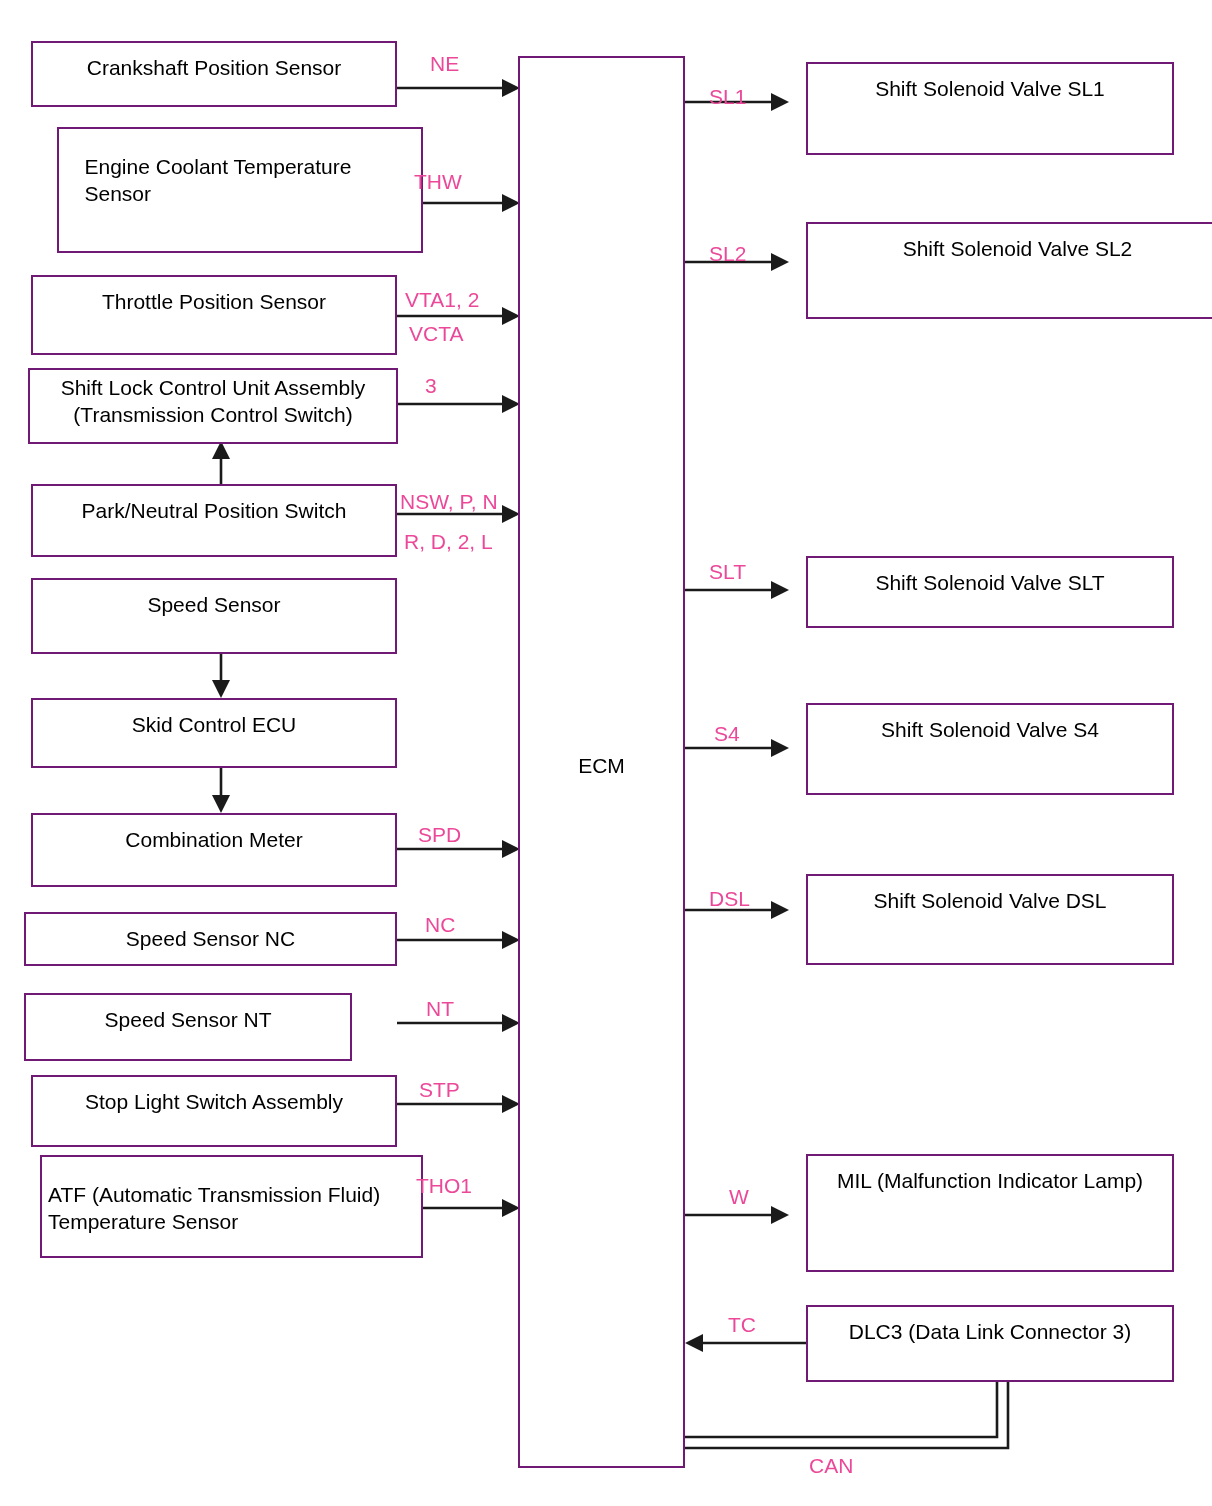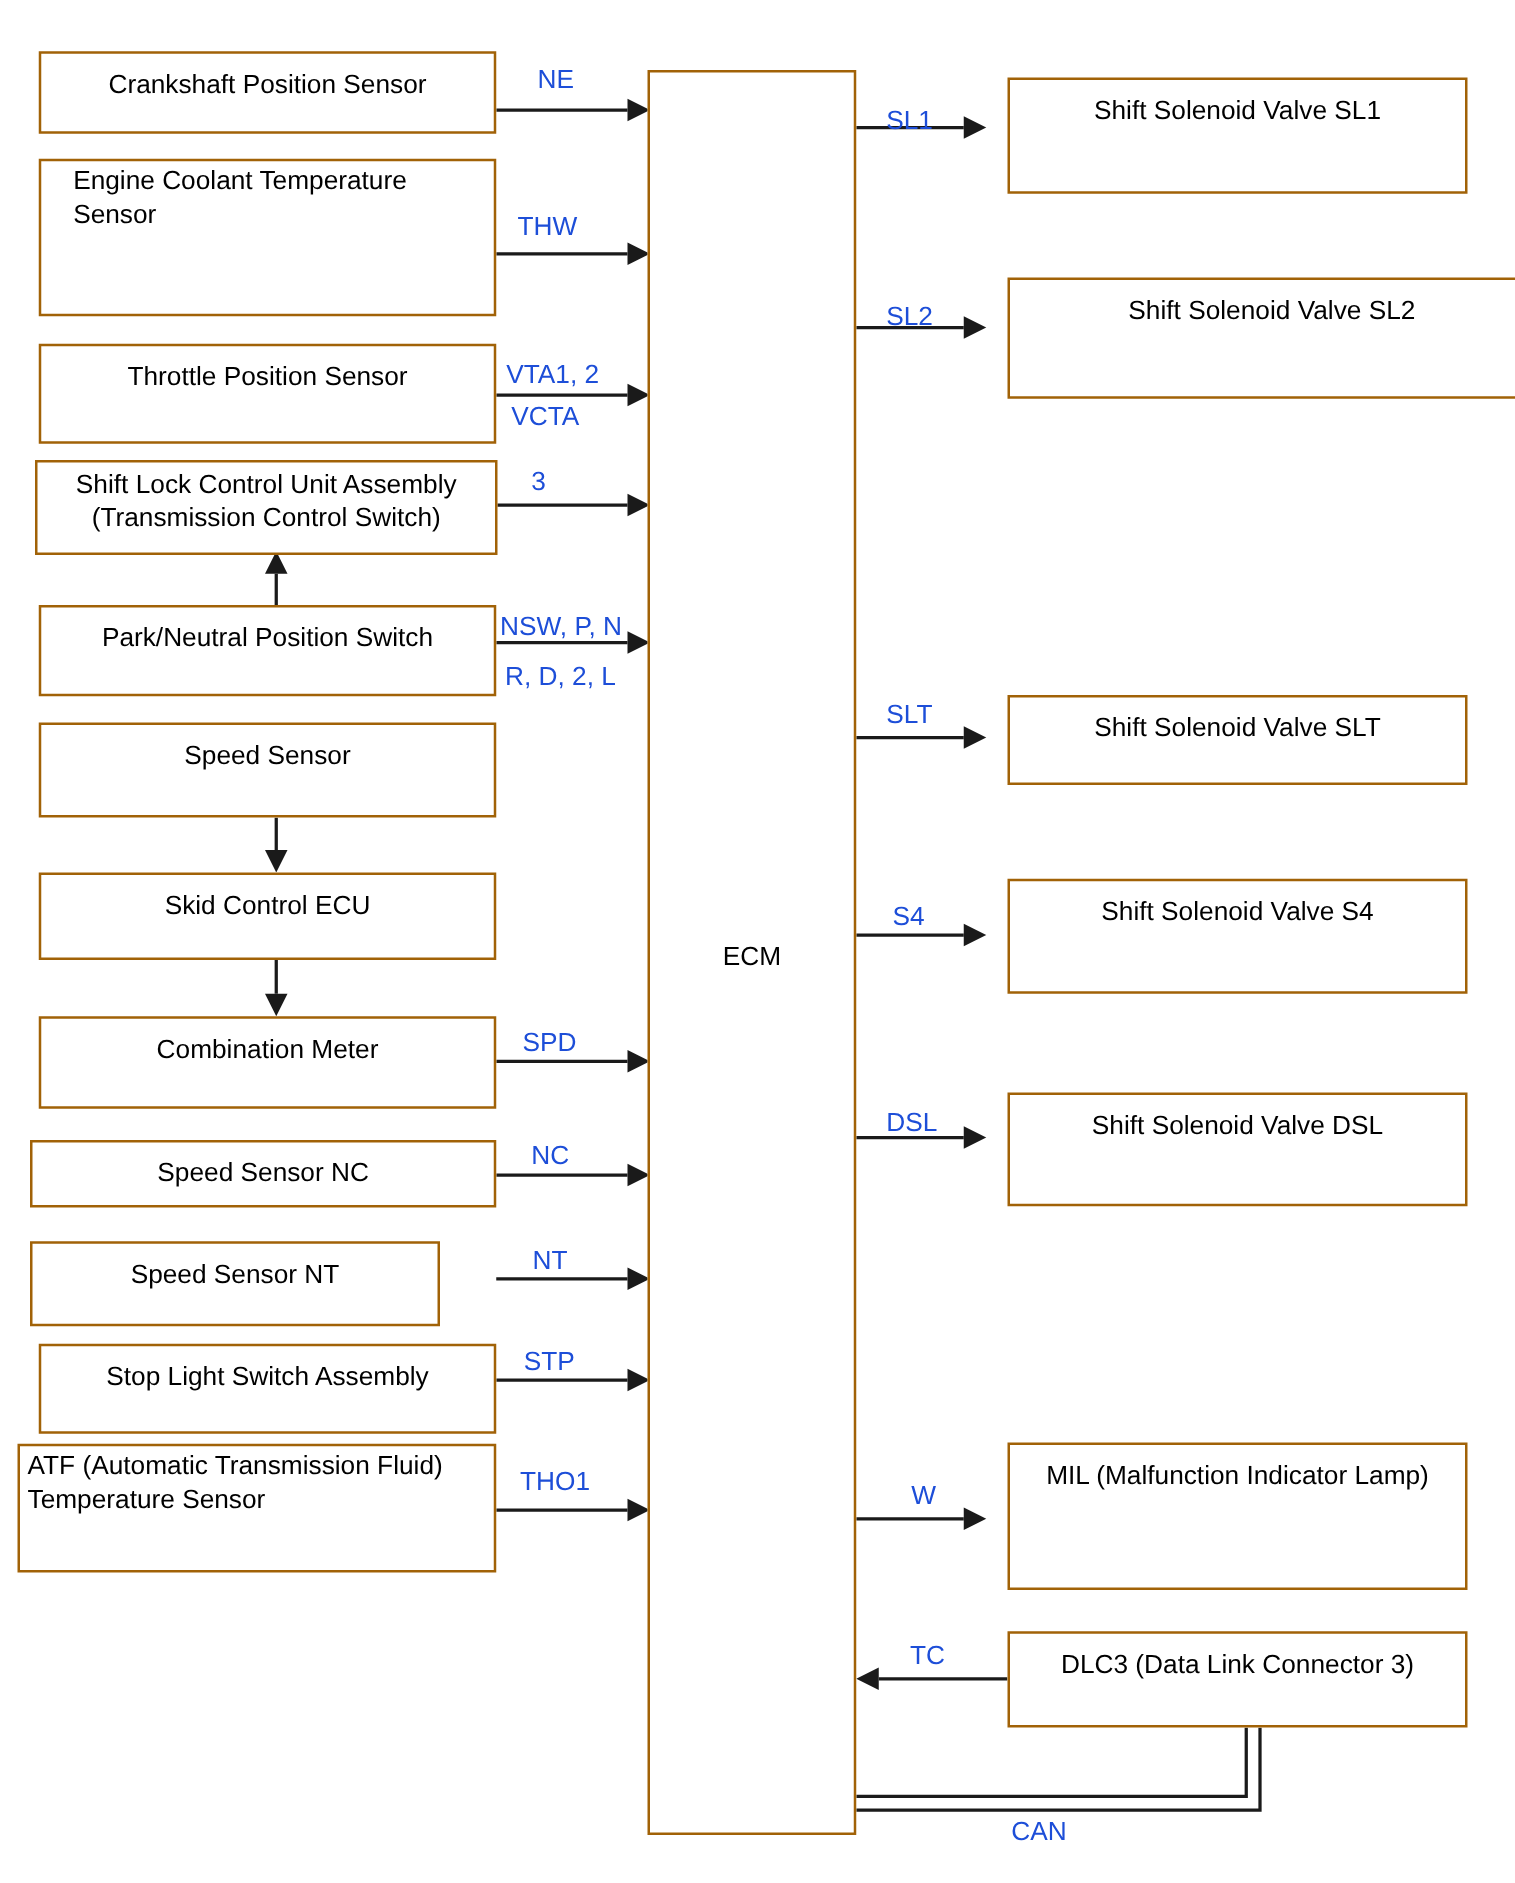--- a/index.html
+++ b/index.html
@@ -6,37 +6,37 @@
   #stage{
     position:relative;
     width:1212px;height:1506px;
     background:#ffffff;
     font-family:"Liberation Sans","DejaVu Sans",sans-serif;
     overflow:hidden;
   }
   .box{
     position:absolute;
     box-sizing:border-box;
-    border:2px solid #a16207;
+    border:2px solid #701a75;
     background:#ffffff;
     color:#000000;
     font-size:21px;
     line-height:1.30;
     display:flex;
     justify-content:center;
     z-index:3;
   }
   .box .lbl{display:block;width:100%;}
   .box.ctr{align-items:flex-start;text-align:center;padding-top:11px;}
-  .box.lft{align-items:flex-start;text-align:left;padding-top:2px;padding-left:9px;}
+  .box.lft{align-items:flex-start;text-align:left;padding-top:24px;padding-left:9px;margin-left:26px;}
   .box.ecm{align-items:center;text-align:center;font-size:21px;}
   .edge-label{
     position:absolute;
     font-size:21px;
-    color:#1d4ed8;
+    color:#ec4899;
     white-space:nowrap;
     z-index:4;
   }
   svg.wires{
     position:absolute;left:0;top:0;
     width:1212px;height:1506px;
     z-index:1;
     pointer-events:none;
   }
   svg.wires line, svg.wires path{stroke:#1a1a1a;stroke-width:2.6;fill:none;}

